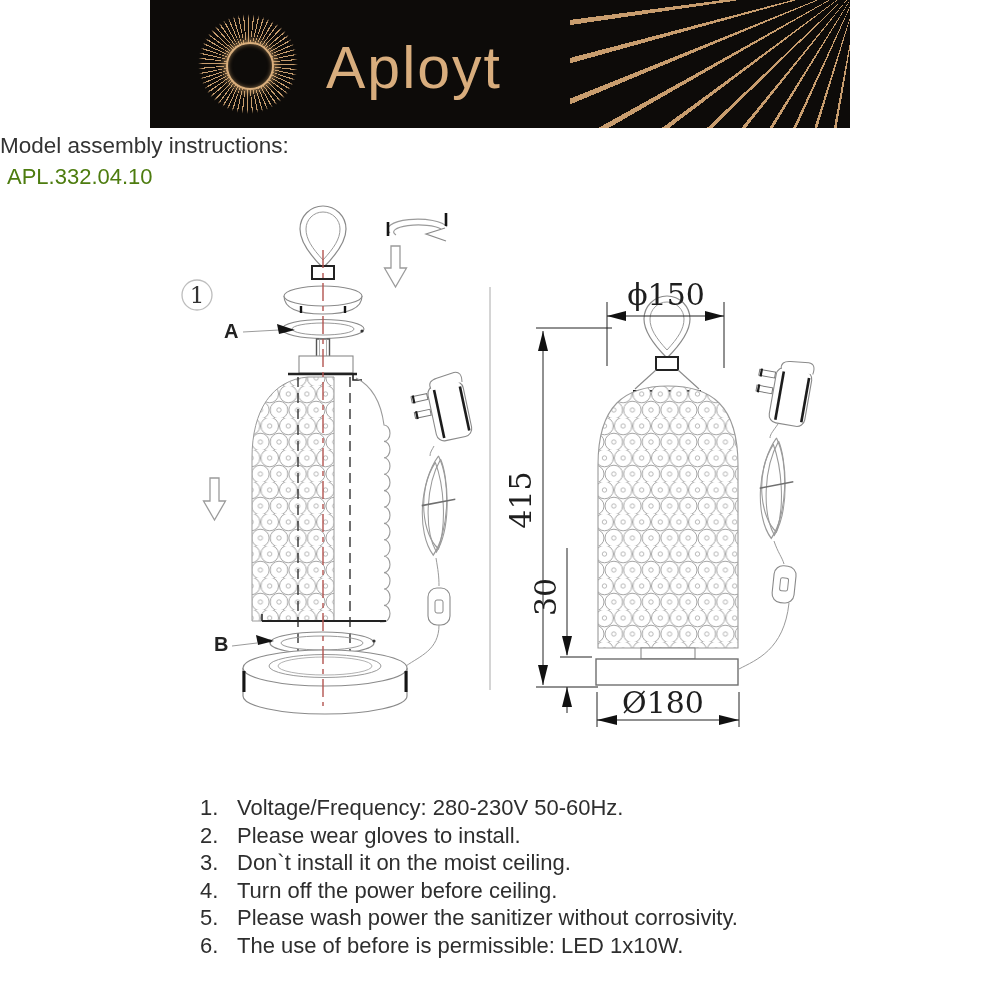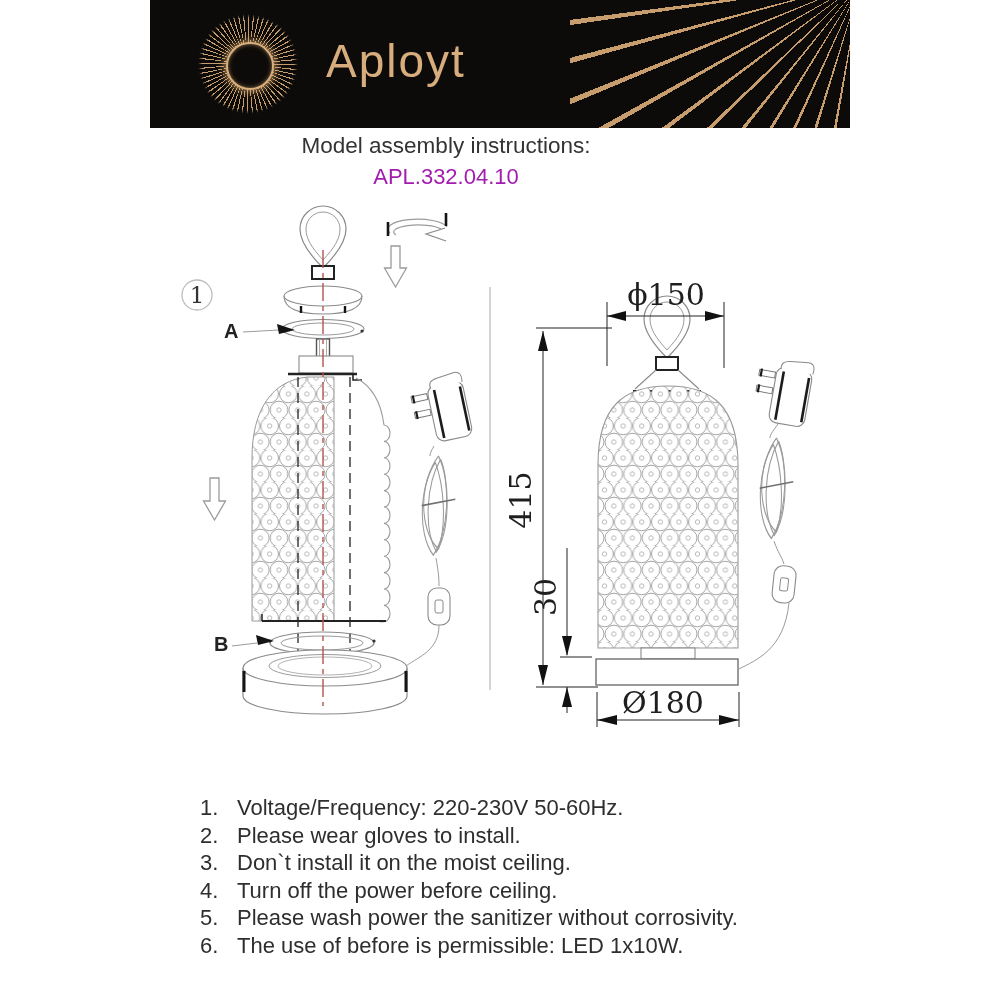--- a/index.html
+++ b/index.html
@@ -23,30 +23,30 @@
     background:radial-gradient(circle,rgba(13,11,9,0) 0 42%,#0d0b09 46%);
     transform:scale(1.18);
   }
   .sunburst-core{
     position:absolute;left:76px;top:42px;width:44px;height:44px;border-radius:50%;
     background:#0d0b09;border:2px solid #d9ae7c;
     box-shadow:0 0 7px 2px rgba(214,168,112,.75), inset 0 0 4px rgba(214,168,112,.6);
   }
   .wordmark{
     position:absolute;left:176px;top:34px;
-    font-size:46px;letter-spacing:2px;color:#d8ad7d;font-weight:400;
+    font-size:59px;letter-spacing:2px;color:#d8ad7d;font-weight:400;
   }
   .corner-rays{
     position:absolute;right:0;top:0;width:280px;height:128px;
     background:repeating-conic-gradient(from 96deg at 104% -14%,#c89d6e 0deg 1deg,rgba(0,0,0,0) 1deg 7.2deg);
   }
   
-  .title-block{position:absolute;left:0;top:133px;width:892px;text-align:center;}
+  .title-block{position:absolute;left:0;top:133px;width:892px;text-align:left;}
   .title-line1{font-size:22.5px;color:#333;}
-  .title-line2{font-size:22px;color:#a21caf;margin-top:5px;}
+  .title-line2{font-size:22px;color:#4d7c0f;margin-top:5px;padding-left:7px;}
   
   svg#figure{position:absolute;left:0;top:0;}
   .dimtxt{font-family:"DejaVu Serif","Liberation Serif",serif;font-size:30px;fill:#1e1e1e;}
   .figlabel{font-family:"Liberation Sans",sans-serif;font-size:20px;font-weight:600;fill:#222;}
   .fignum{font-family:"DejaVu Serif","Liberation Serif",serif;font-size:23px;fill:#333;}
   
   .list{position:absolute;left:200px;top:794px;width:680px;}
   .list-row{display:flex;font-size:22px;line-height:27.6px;color:#2e2e2e;}
   .list-num{width:37px;flex:0 0 37px;}
   .list-text{flex:1;}
@@ -245,21 +245,21 @@
       <text class="dimtxt" x="666" y="305" text-anchor="middle">ϕ150</text>
       <text class="dimtxt" x="531" y="500" text-anchor="middle" transform="rotate(-90 531 500)">415</text>
       <text class="dimtxt" x="556" y="597" text-anchor="middle" transform="rotate(-90 556 597)">30</text>
       <text class="dimtxt" x="663" y="713" text-anchor="middle">Ø180</text>
     </g>
   </svg>
 
   <div class="list">
     <div class="list-row">
       <span class="list-num">1.</span>
-      <span class="list-text">Voltage/Frequency: 220-230V 50-60Hz.</span>
+      <span class="list-text">Voltage/Frequency: 280-230V 50-60Hz.</span>
     </div>
     <div class="list-row">
       <span class="list-num">2.</span>
       <span class="list-text">Please wear gloves to install.</span>
     </div>
     <div class="list-row">
       <span class="list-num">3.</span>
       <span class="list-text">Don`t install it on the moist ceiling.</span>
     </div>
     <div class="list-row">

